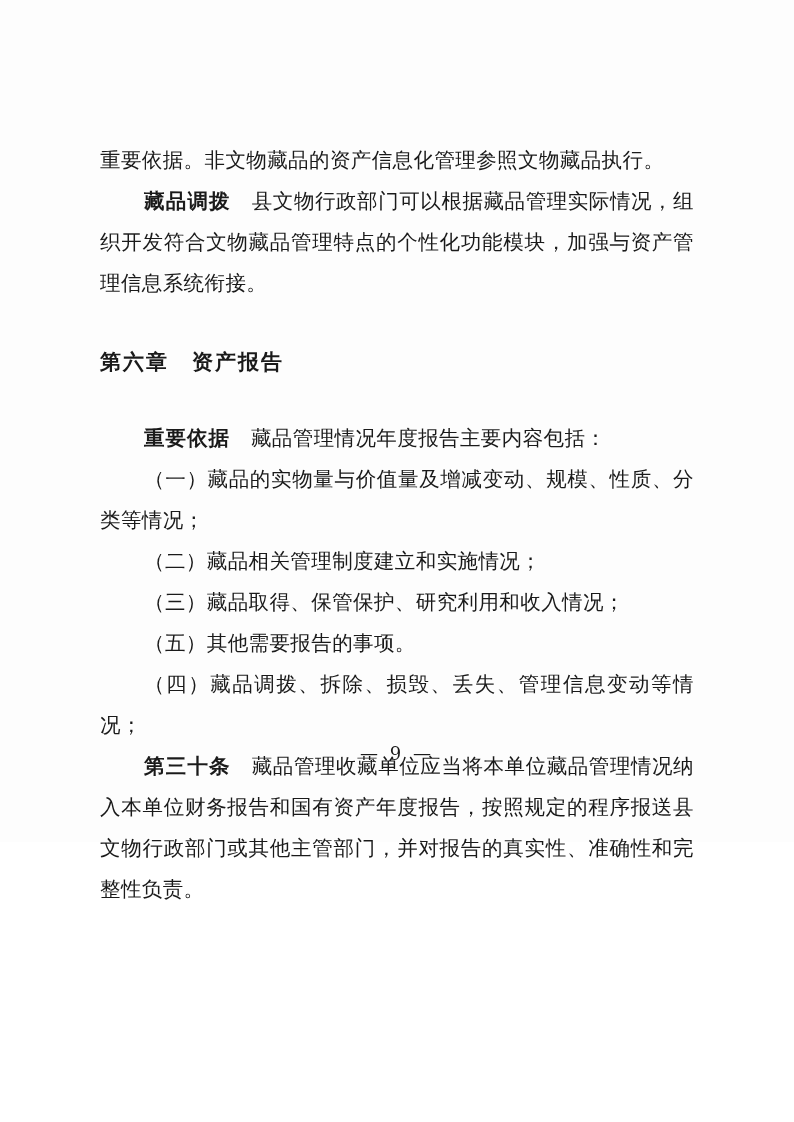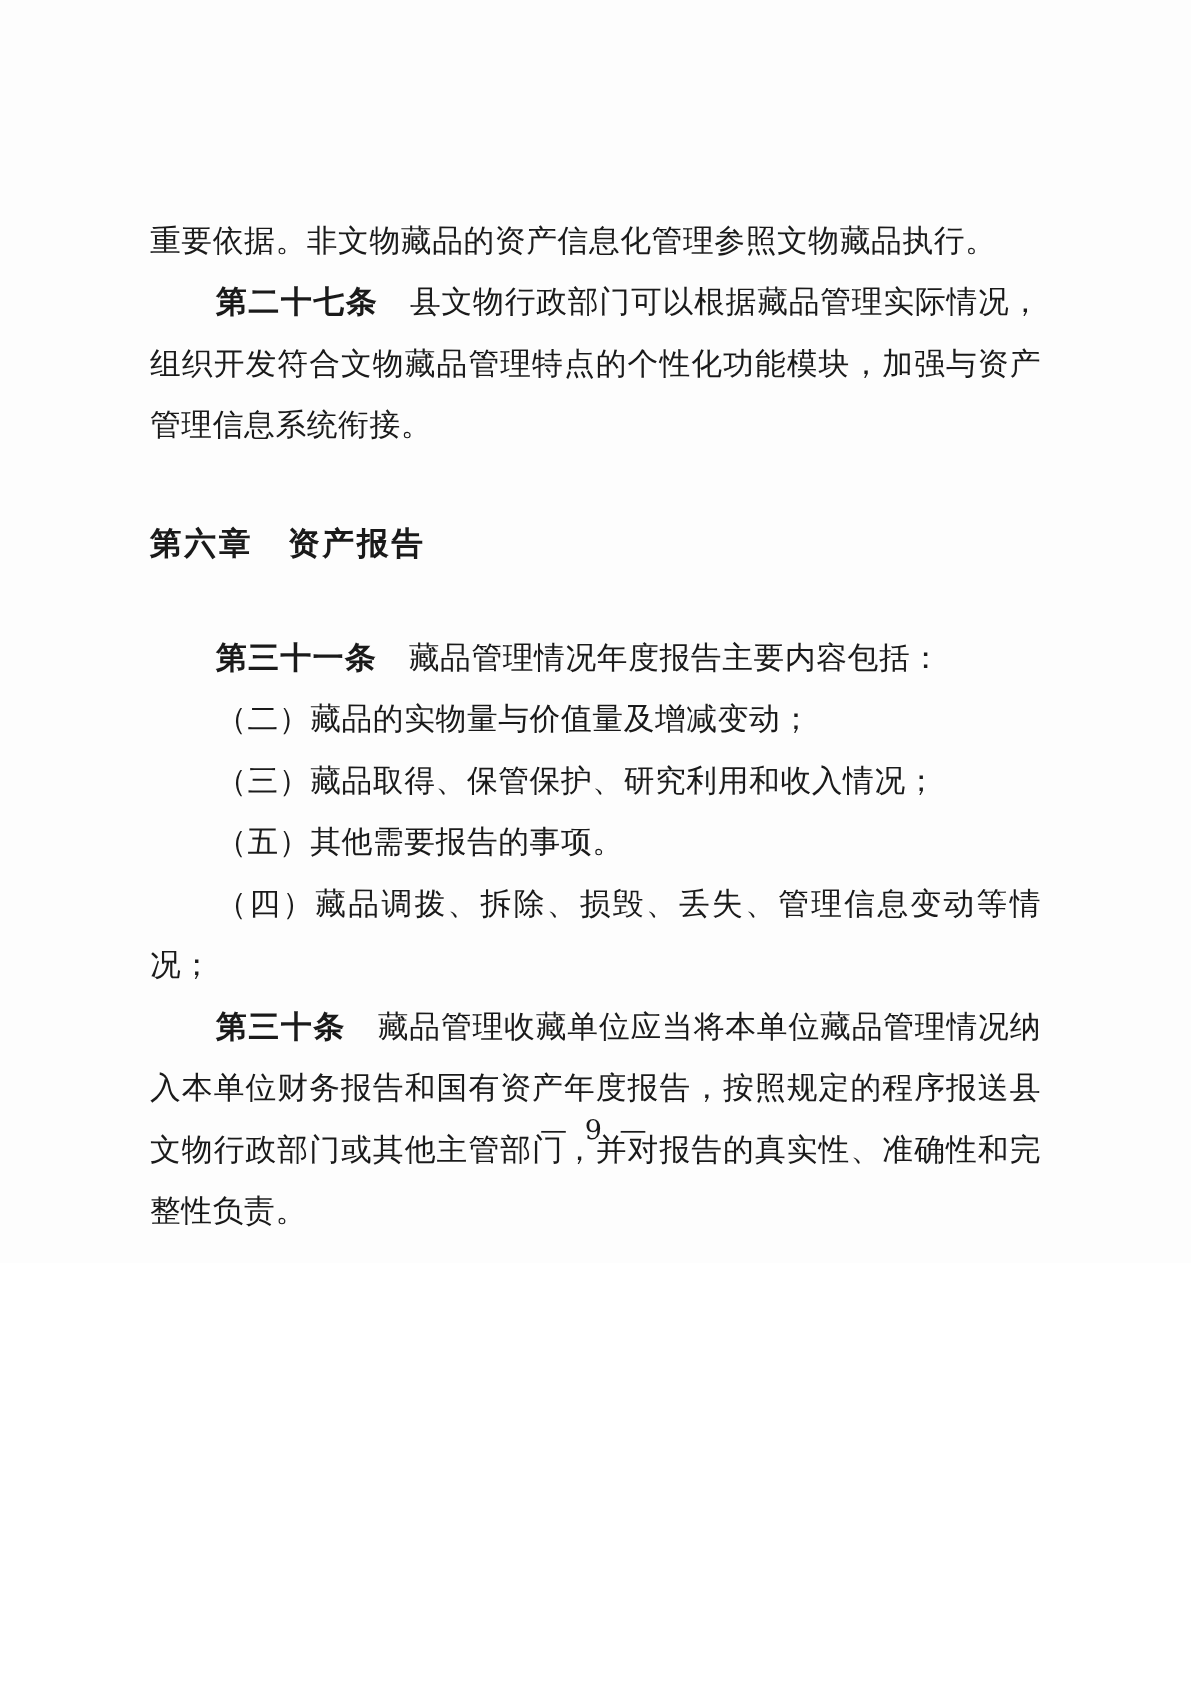--- a/index.html
+++ b/index.html
@@ -66,33 +66,36 @@
 
 <div class="page">
 
   <div class="doc-body">
 
     <p class="para">
       <span>重要依据。非文物藏品的资产信息化管理参照文物藏品执行。</span>
     </p>
 
     <p class="para indent2">
-      <span class="bold-lead">第二十七条</span><span>　县文物行政部门可以根据藏品管理实际情况，组织开发符合文物藏品管理特点的个性化功能模块，加强与资产管理信息系统衔接。</span>
+      <span class="bold-lead">藏品调拨</span><span>　县文物行政部门可以根据藏品管理实际情况，组织开发符合文物藏品管理特点的个性化功能模块，加强与资产管理信息系统衔接。</span>
     </p>
 
     <h2 class="chapter-heading">第六章　资产报告</h2>
 
 
     <p class="para indent2">
-      <span class="bold-lead">第三十一条</span><span>　藏品管理情况年度报告主要内容包括：</span>
+      <span class="bold-lead">重要依据</span><span>　藏品管理情况年度报告主要内容包括：</span>
     </p>
 
+    <p class="para indent2">
+      <span>（一）藏品的实物量与价值量及增减变动、规模、性质、分类等情况；</span>
+    </p>
 
     <p class="para indent2">
-      <span>（二）藏品的实物量与价值量及增减变动；</span>
+      <span>（二）藏品相关管理制度建立和实施情况；</span>
     </p>
 
     <p class="para indent2">
       <span>（三）藏品取得、保管保护、研究利用和收入情况；</span>
     </p>
 
     <p class="para indent2">
       <span>（五）其他需要报告的事项。</span>
     </p>
 

